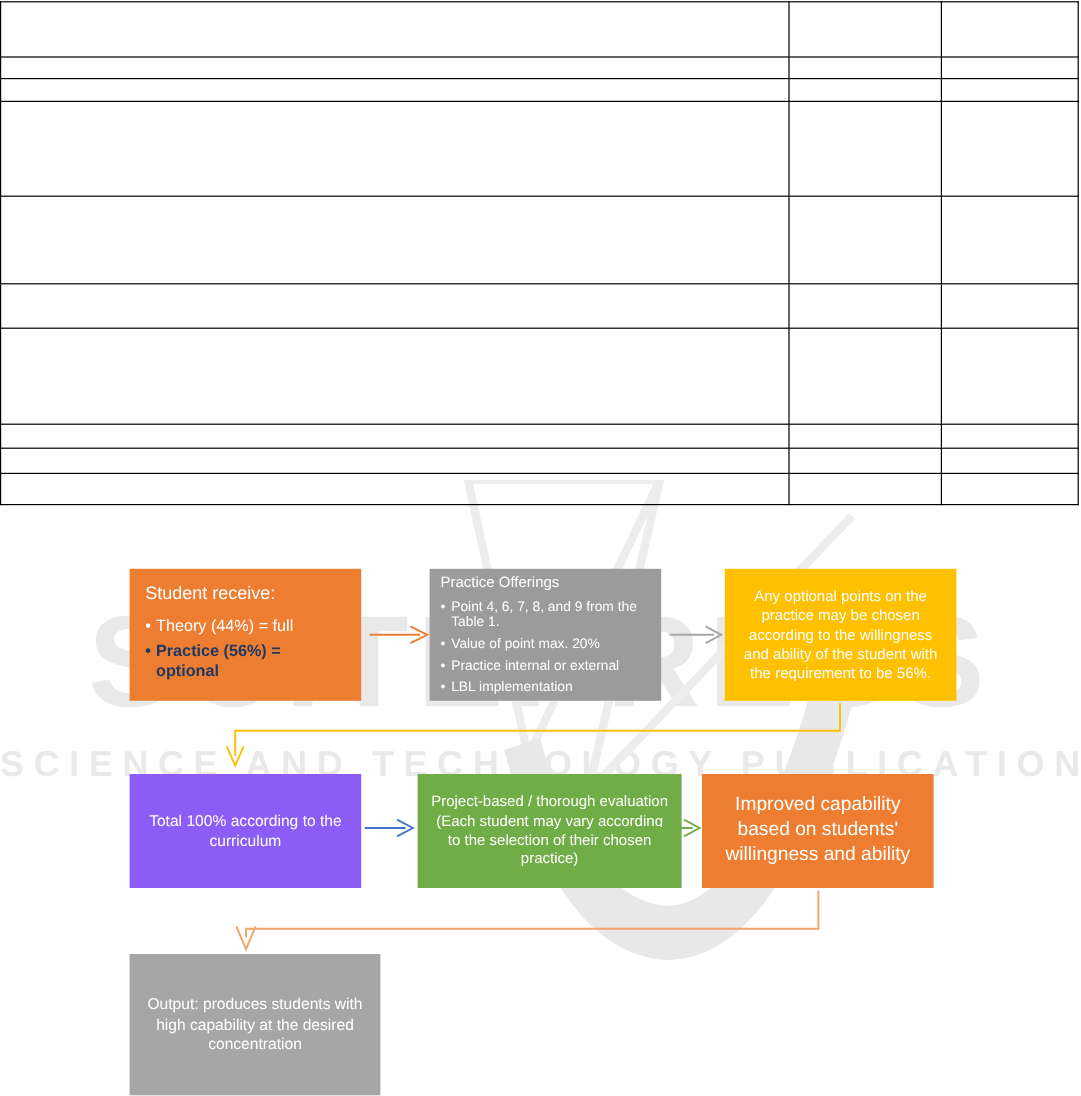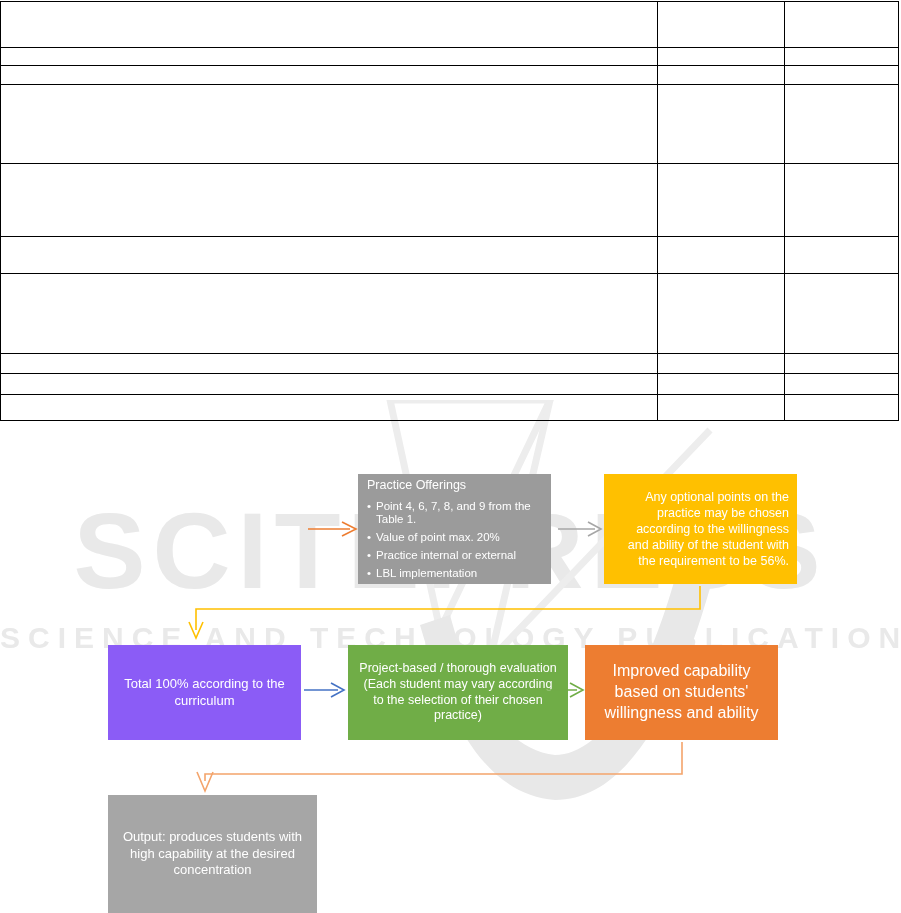--- a/index.html
+++ b/index.html
@@ -156,21 +156,21 @@
     margin-bottom: 6px;
   }
   #box-offerings ul { font-size: 11.5px; }
   #box-offerings ul li { margin-bottom: 4px; }
 
   
   #box-optional {
     left: 604px; top: 474px; width: 193px; height: 110px;
     background: #FFC000;
     padding: 3px 8px;
-    text-align: right;
+    text-align: center;
     justify-content: center;
     font-size: 12.5px;
     line-height: 1.28;
   }
 
   
   #box-total {
     left: 108px; top: 645px; width: 193px; height: 95px;
     background: #8b5cf6;
     padding: 6px 12px;
@@ -318,20 +318,27 @@
       <line x1="544" y1="690" x2="577" y2="690" stroke="#70AD47" stroke-width="1.6"></line>
       <path d="M570 683 L583 690 L570 697" fill="none" stroke="#70AD47" stroke-width="1.6"></path>
     </g>
 
     <g>
       <path d="M682 742 L682 774 L205 774 L205 781" fill="none" stroke="#F4A46B" stroke-width="1.6"></path>
       <path d="M197 772 L205 791 L213 772" fill="none" stroke="#F4A46B" stroke-width="1.6"></path>
     </g>
   </svg>
 
+  <div class="node" id="box-student">
+    <div class="title">Student receive:</div>
+    <ul>
+      <li>Theory (44%) = full</li>
+      <li class="li-bold">Practice (56%) = optional</li>
+    </ul>
+  </div>
 
   <div class="node" id="box-offerings">
     <div class="title">Practice Offerings</div>
     <ul>
       <li>Point  4, 6, 7, 8, and  9 from the Table 1.</li>
       <li>Value of point max. 20%</li>
       <li>Practice internal or external</li>
       <li>LBL implementation</li>
     </ul>
   </div>

